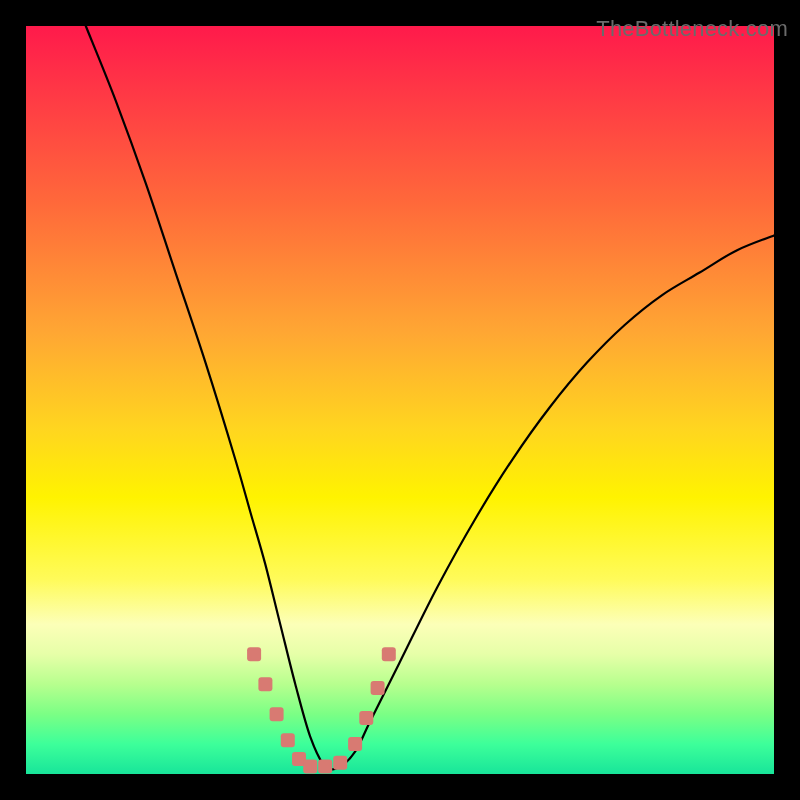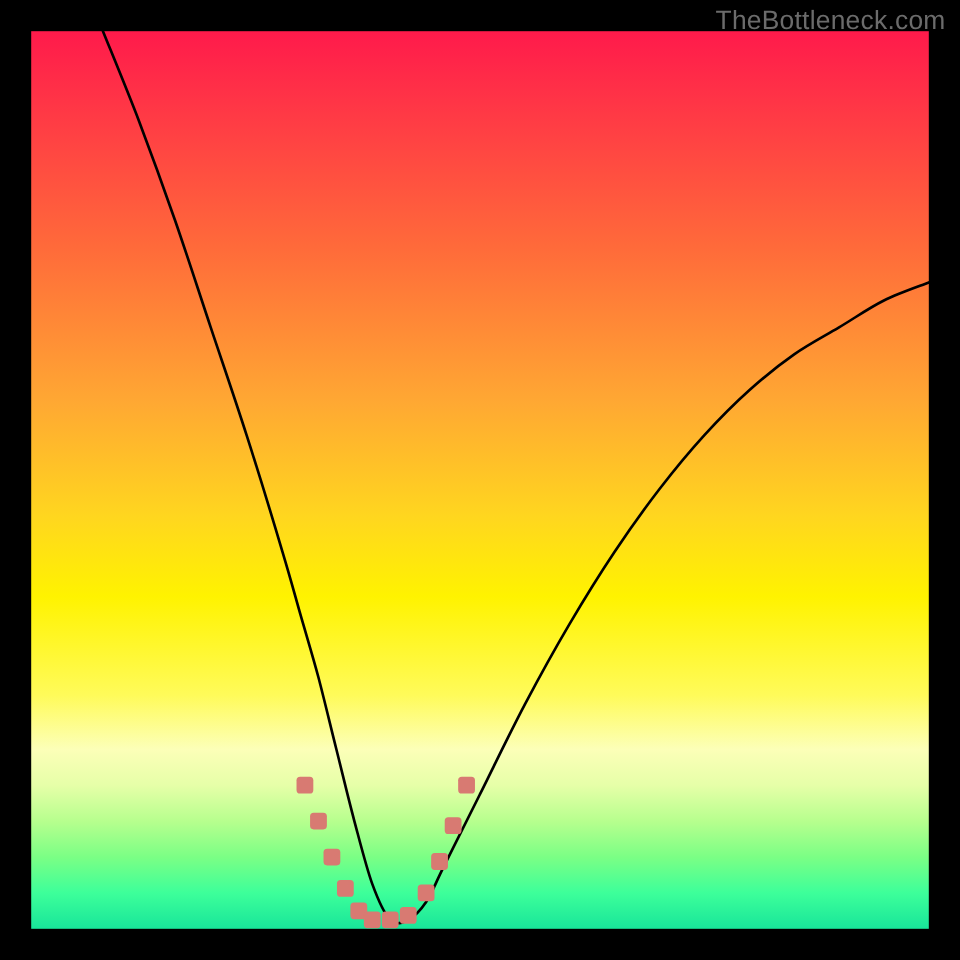--- a/index.html
+++ b/index.html
@@ -29,21 +29,21 @@
       #fcffb8 80%,
       #e6ffa8 84%,
       #b7ff8e 88%,
       #7bff85 92%,
       #3dff9a 96%,
       #18e59a 100%
     );
   }
   .watermark {
     position: absolute;
-    top: 4px;
+    top: 16px;
     right: 12px;
     color: #6b6b6b;
     font-size: 22px;
     font-weight: 500;
     letter-spacing: 0.2px;
     z-index: 5;
   }
   svg.plot {
     position: absolute;
     left: 0;

